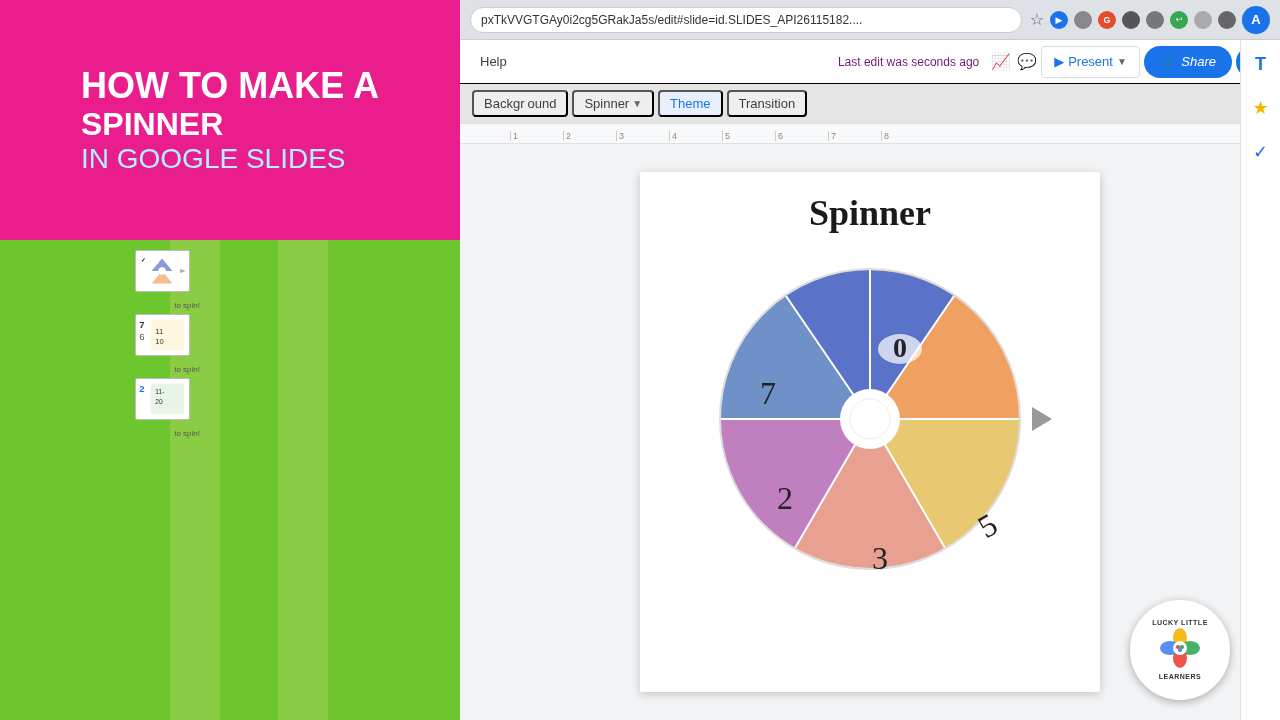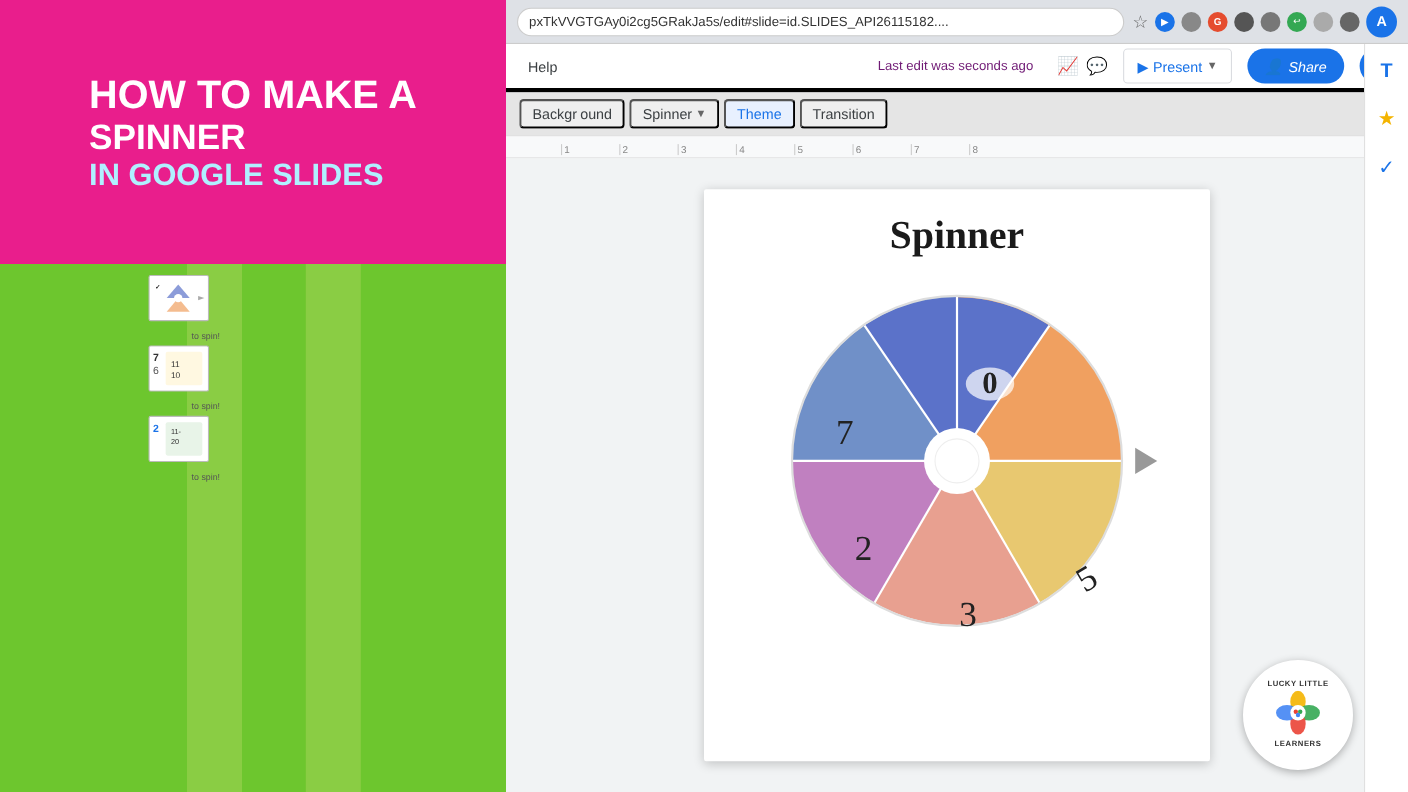--- a/index.html
+++ b/index.html
@@ -27,21 +27,21 @@
       display: block;
       text-transform: uppercase;
     }
     .title-text .line2 {
       font-size: 32px;
       display: block;
       text-transform: uppercase;
     }
     .title-text .line3 {
       font-size: 28px;
-      font-weight: 700;
+      font-weight: 400;
       display: block;
       text-transform: uppercase;
       color: #b0f0ff;
     }
 
     
     .green-sidebar {
       position: absolute;
       top: 0; left: 0;
       width: 460px; height: 720px;
@@ -104,22 +104,22 @@
       font-weight: bold;
     }
 
     
     .top-toolbar {
       height: 44px;
       background: white;
       display: flex;
       align-items: center;
       padding: 12px 12px;
-      gap: 14px;
-      border-bottom: 4px solid #000000;
+      gap: 4px;
+      border-bottom: 1px solid #000000;
     }
     .menu-items {
       display: flex;
       align-items: center;
       gap: 4px;
     }
     .menu-item {
       padding: 4px 8px;
       font-size: 13px;
       color: #3c4043;

